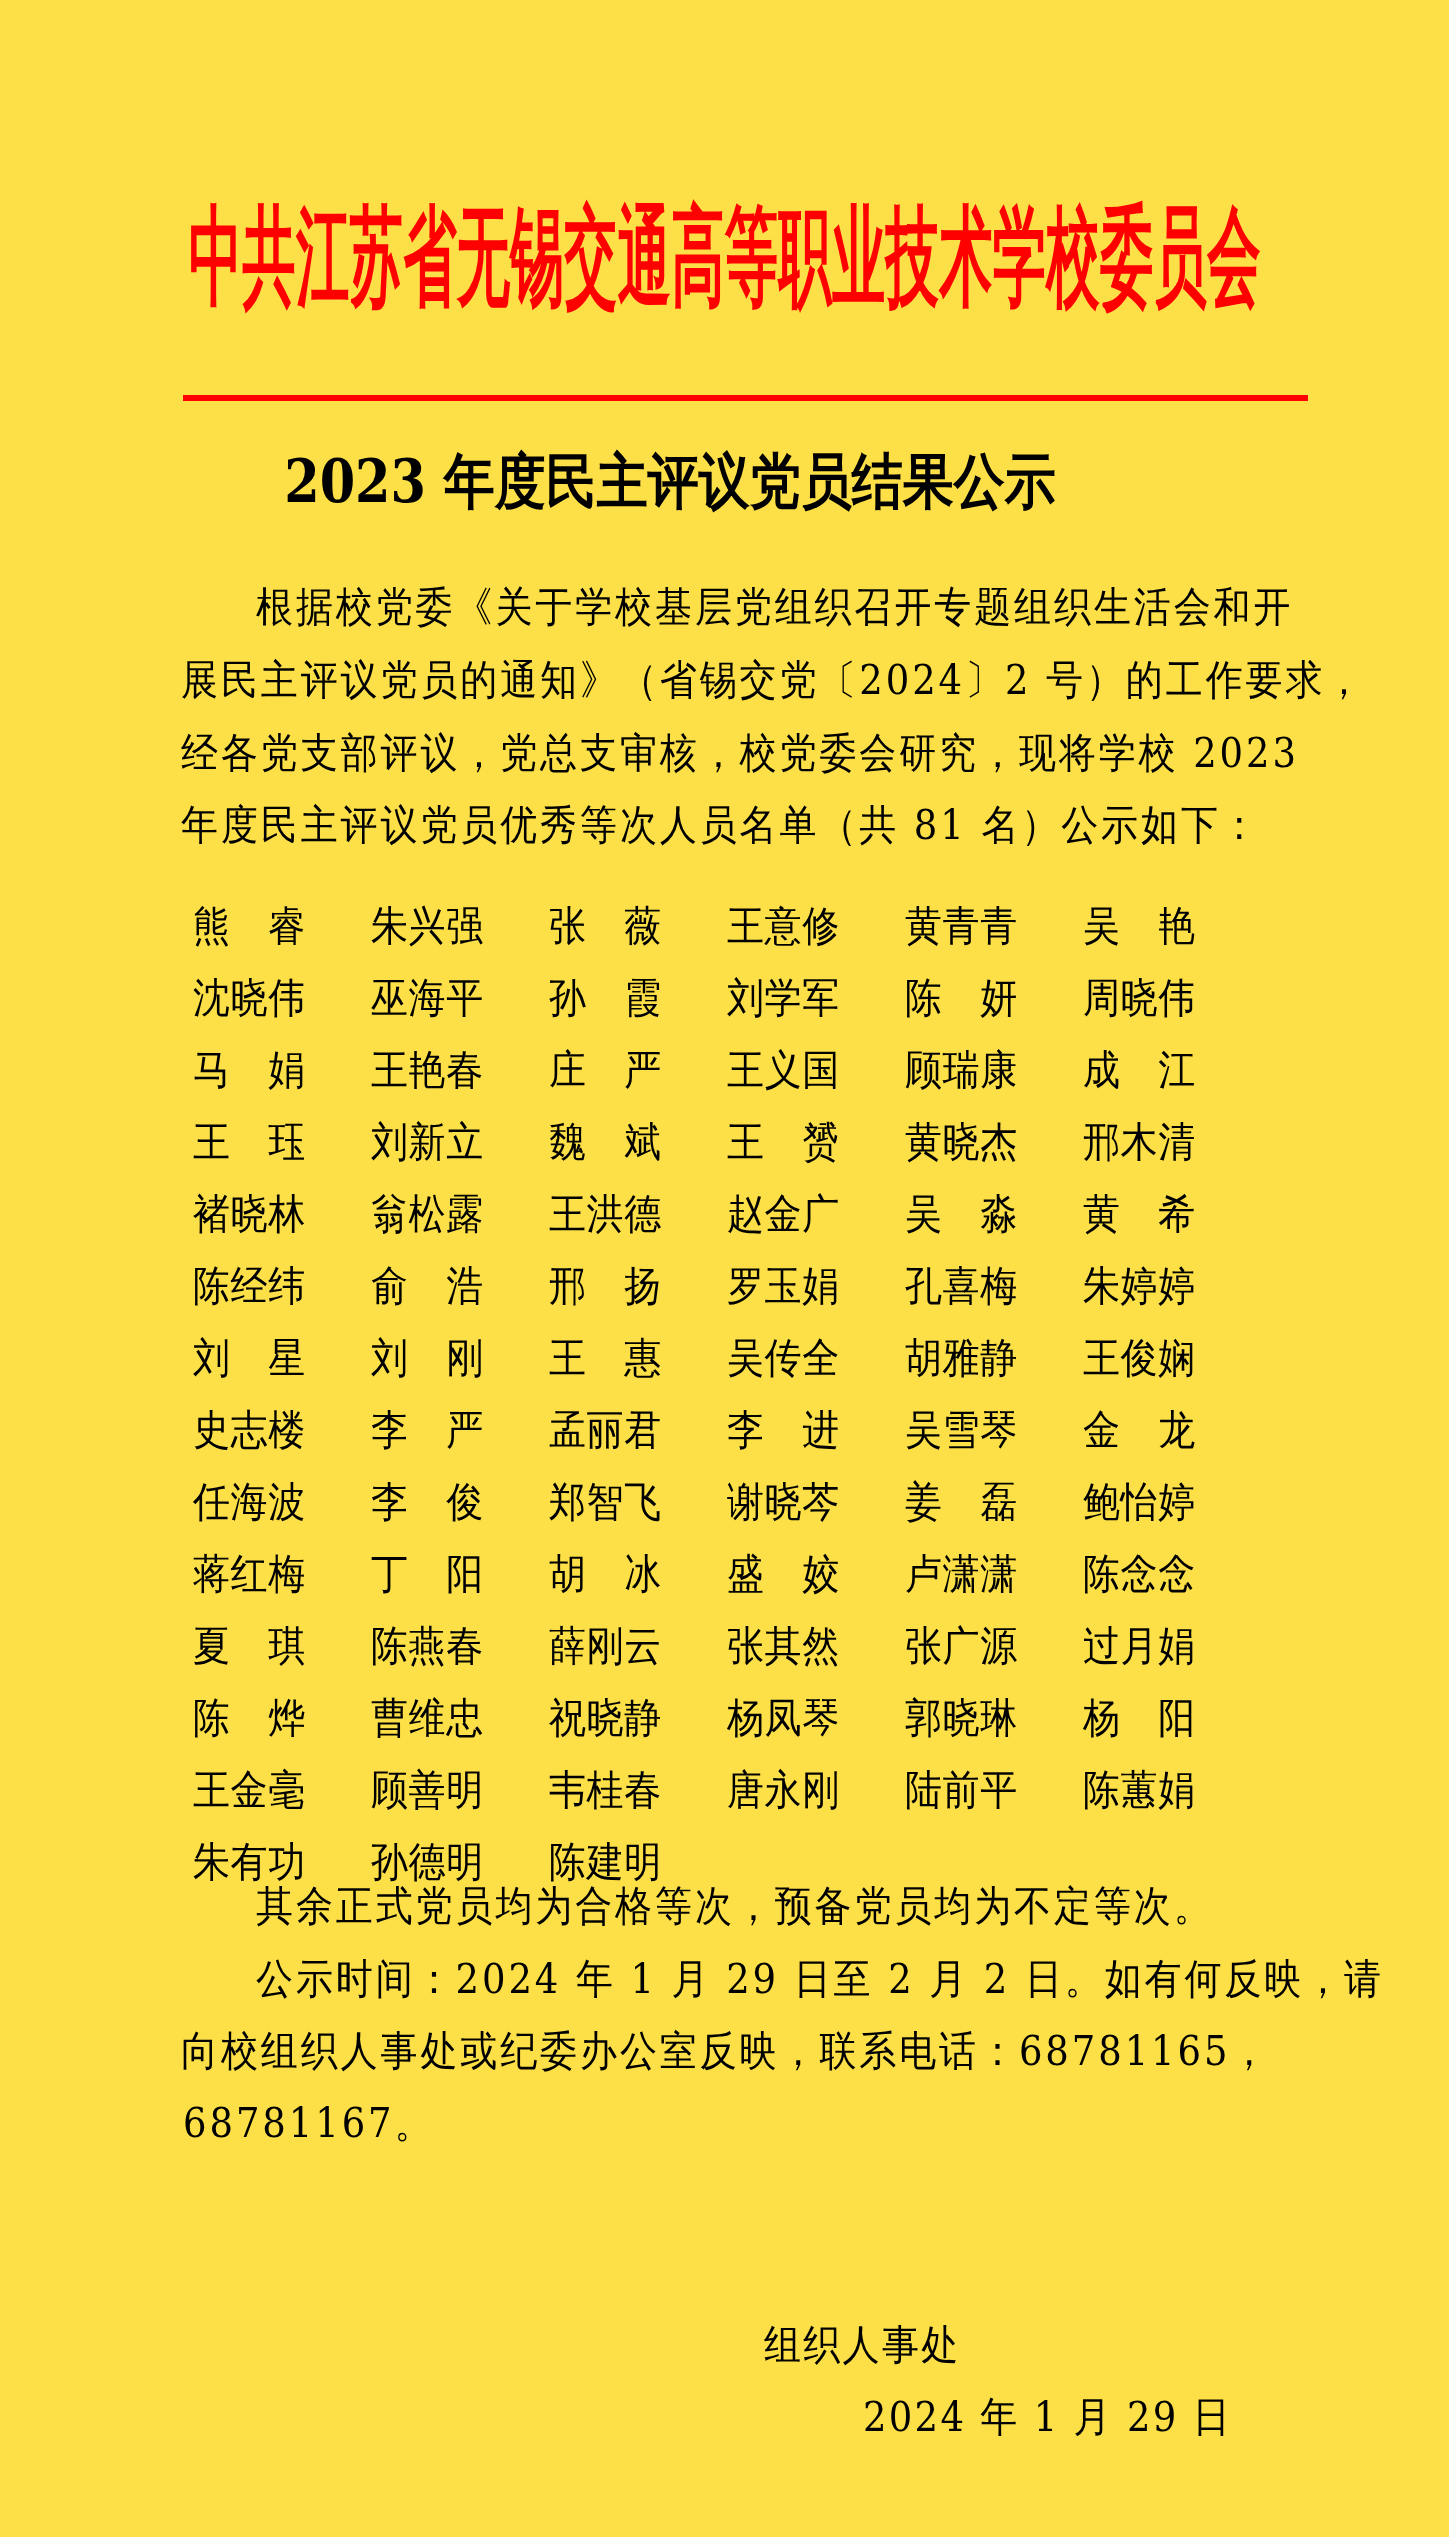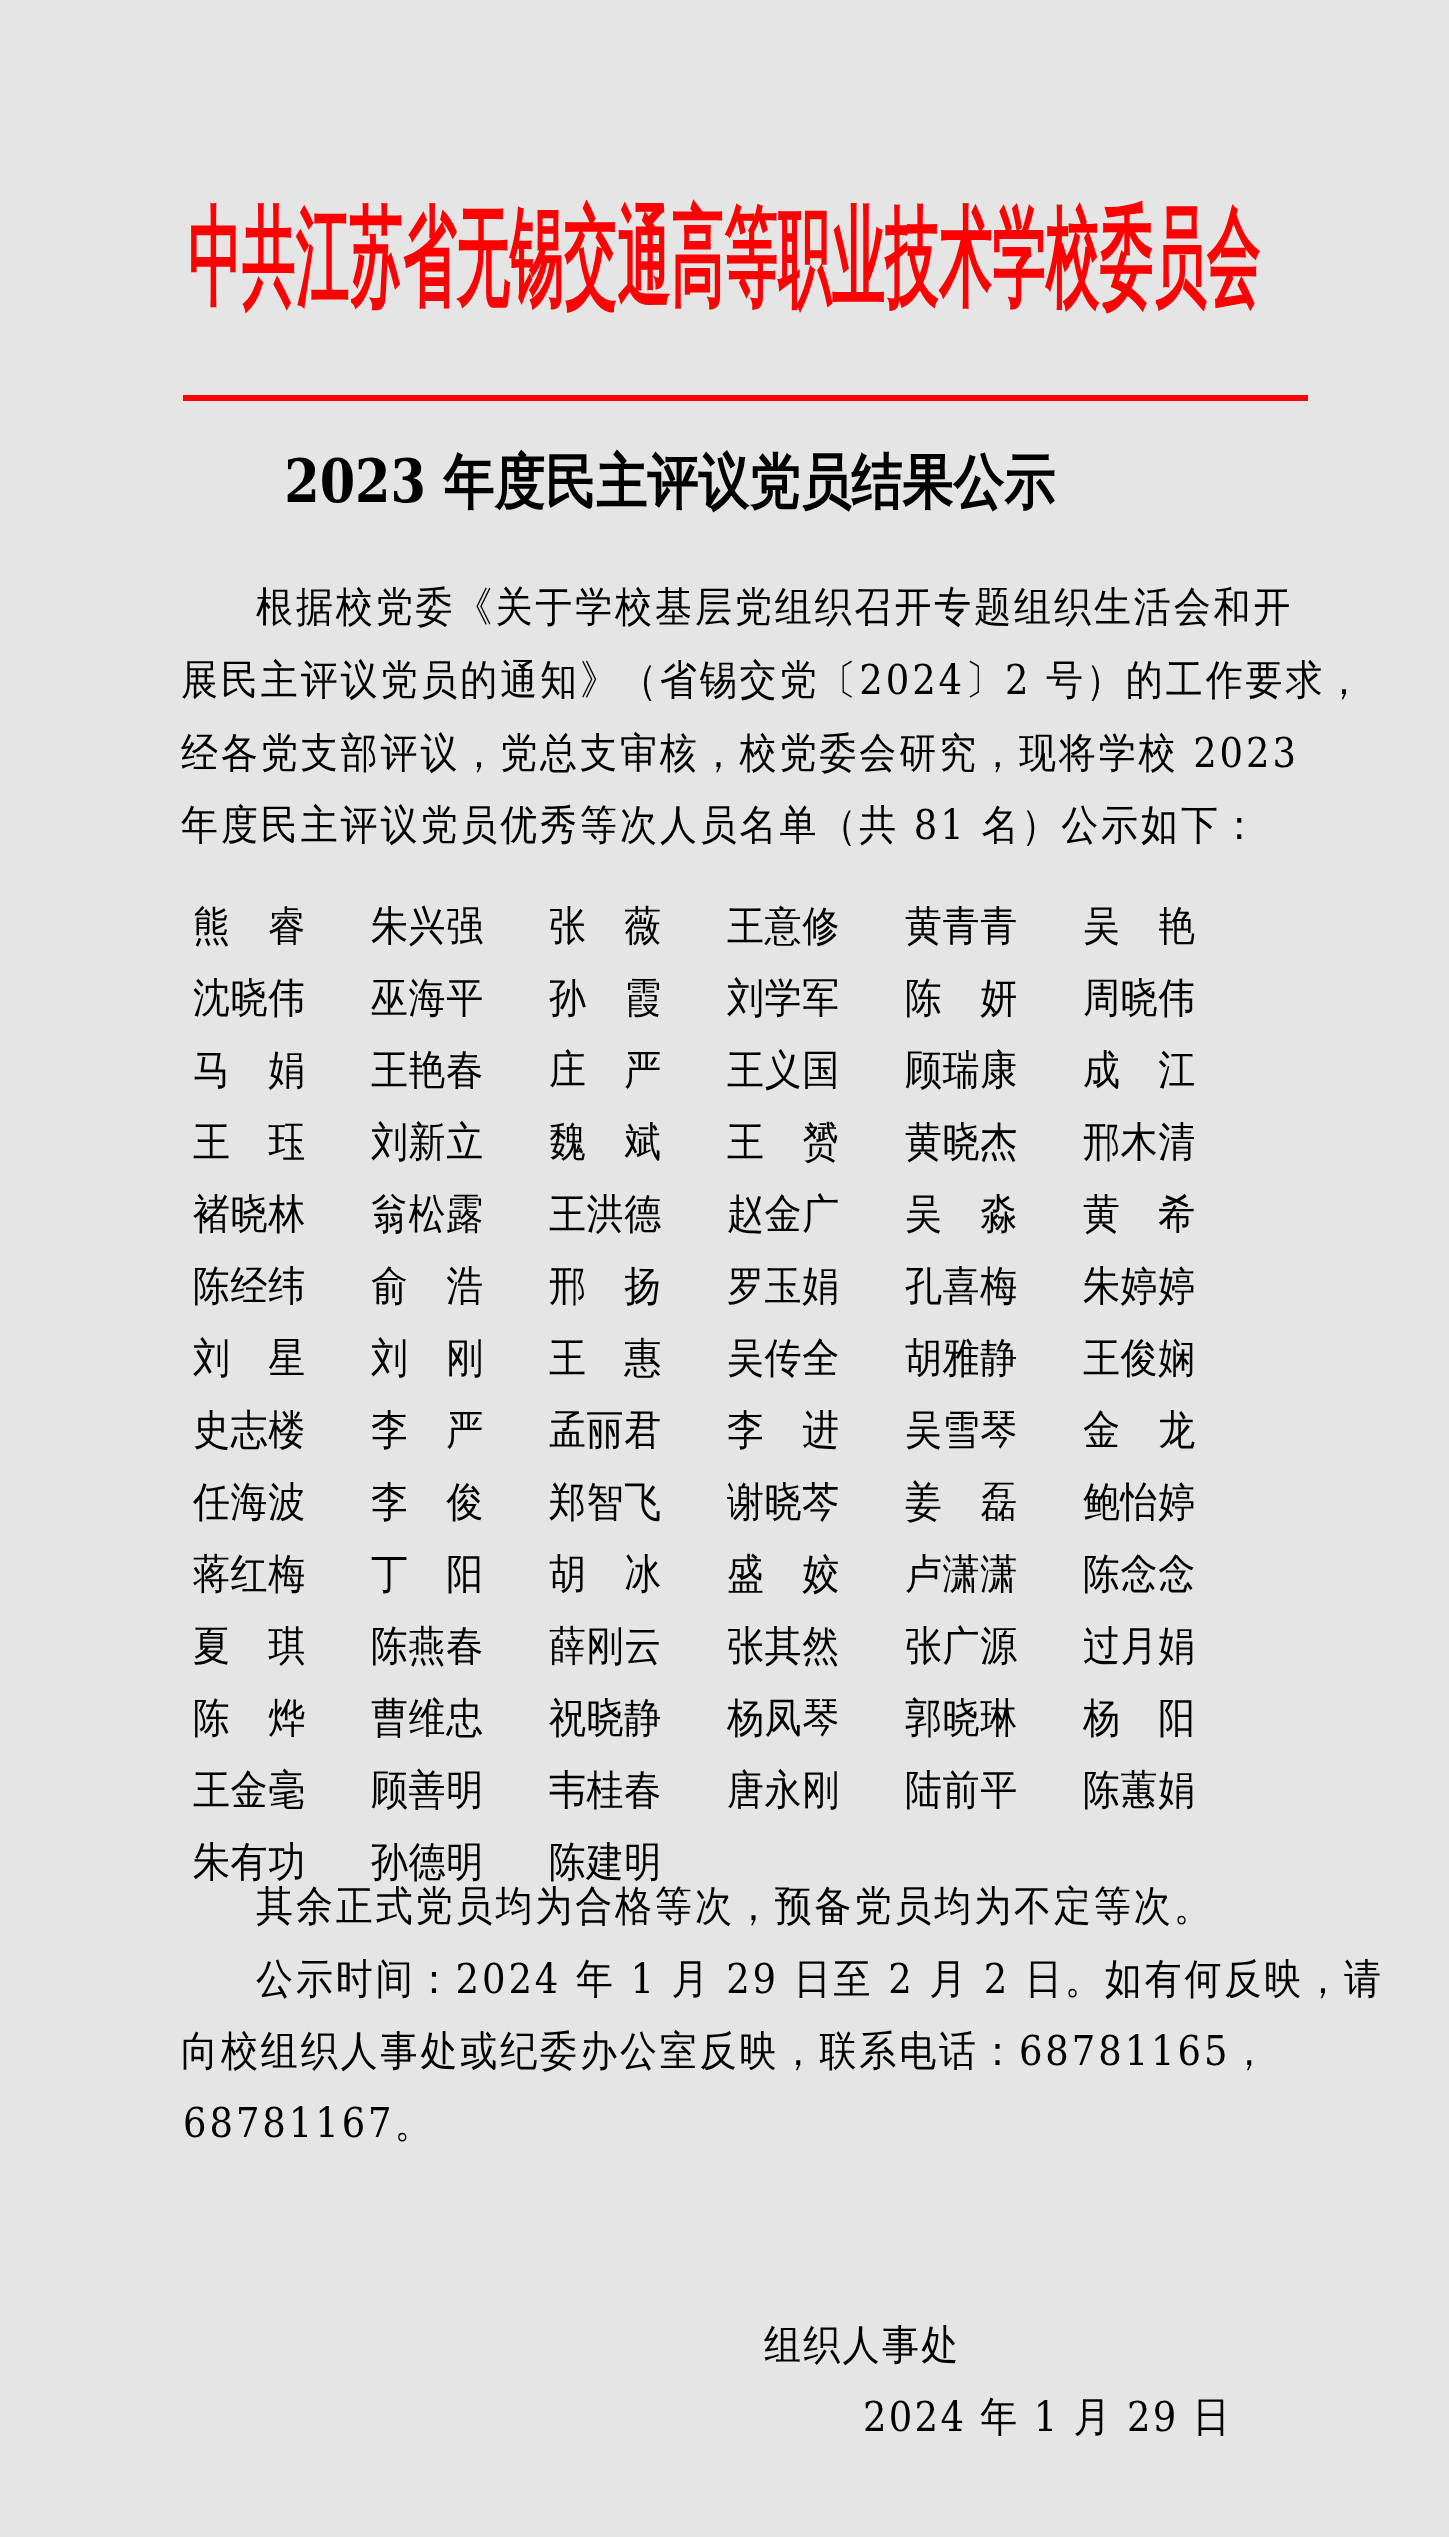--- a/index.html
+++ b/index.html
@@ -1,20 +1,20 @@
 <!DOCTYPE html>
 <html style="font-size:9.4px"><head>
 <meta charset="utf-8">
 <style>
   html,body{margin:0;padding:0;background:#ffffff;}
   .page{
     position:relative;
     width:1450px;
     height:2538px;
-    background:#e5e5e5;
+    background:#fde047;
     overflow:hidden;
     font-family:"DejaVu Serif","Liberation Serif",serif;
     color:#000000;
   }
   .abs{position:absolute;}
   .tx{display:inline-block;line-height:1;white-space:pre;transform-origin:top left;}
   
   .org-wrap{left:0;top:202px;width:1450px;text-align:center;}
   .org-wrap .tx{
     font-size:53px;font-weight:bold;color:#FF0000;

